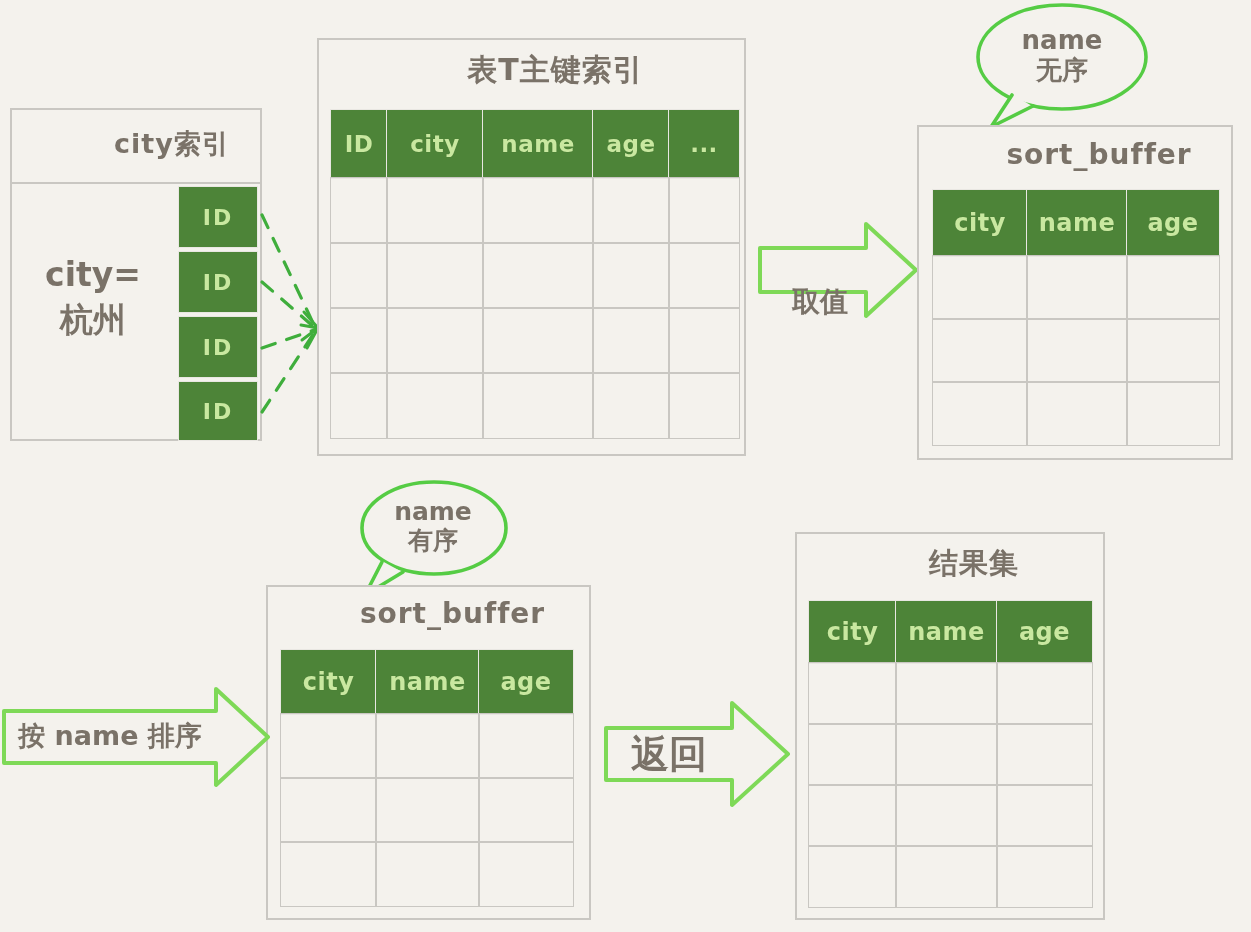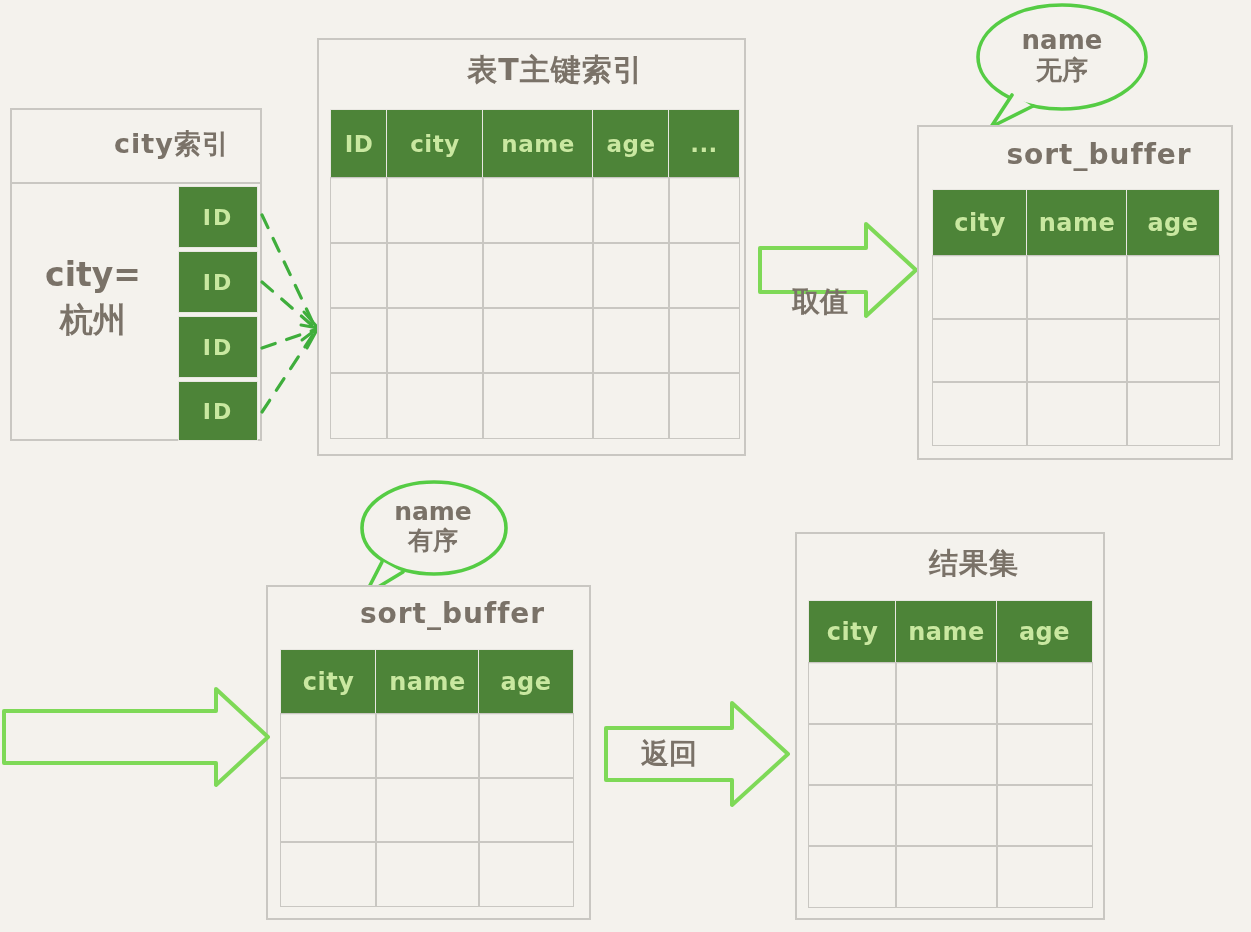--- a/index.html
+++ b/index.html
@@ -270,27 +270,28 @@
     <div class="gcell"></div>
     <div class="gcell"></div>
     <div class="gcell"></div>
   </div>
 
   <div class="arrow" style="left:2px; top:686px; width:268px; height:102px;">
     <svg width="268" height="102" viewBox="0 0 268 102">
       <path d="M2,25 L214,25 L214,3 L266,51 L214,99 L214,77 L2,77 Z" fill="none" stroke="#7ed957" stroke-width="4" stroke-linejoin="round" stroke-linecap="round"></path>
     </svg>
   </div>
+  <div class="arrow-label" style="left:10px; top:712px; width:200px; height:48px; font-size:27px;">按 name 排序</div>
 
   <div class="arrow" style="left:604px; top:700px; width:186px; height:108px;">
     <svg width="186" height="108" viewBox="0 0 186 108">
       <path d="M2,28 L128,28 L128,3 L184,54 L128,105 L128,80 L2,80 Z" fill="none" stroke="#7ed957" stroke-width="4" stroke-linejoin="round" stroke-linecap="round"></path>
     </svg>
   </div>
-  <div class="arrow-label" style="left:614px; top:730px; width:110px; height:48px; font-size:28px;">返回</div>
+  <div class="arrow-label" style="left:614px; top:730px; width:110px; height:48px; font-size:38px;">返回</div>
 
   <div class="panel" style="left:795px; top:532px; width:310px; height:388px;">
   </div>
   <div class="panel-title" style="left:795px; top:544px; width:310px; font-size:29px;">结果集</div>
 
   <div class="grid" style="left:809px; top:601px; width:283px; height:62px;
               grid-template-columns:87px 101px 95px;">
     <div class="hcell" style="font-size:24px;">city</div>
     <div class="hcell" style="font-size:24px;">name</div>
     <div class="hcell" style="font-size:24px;">age</div>

